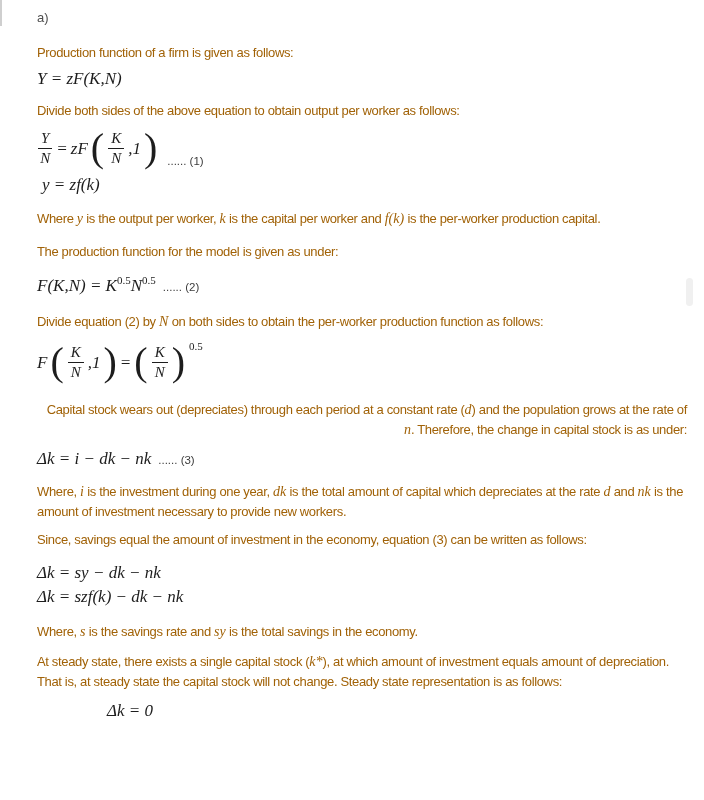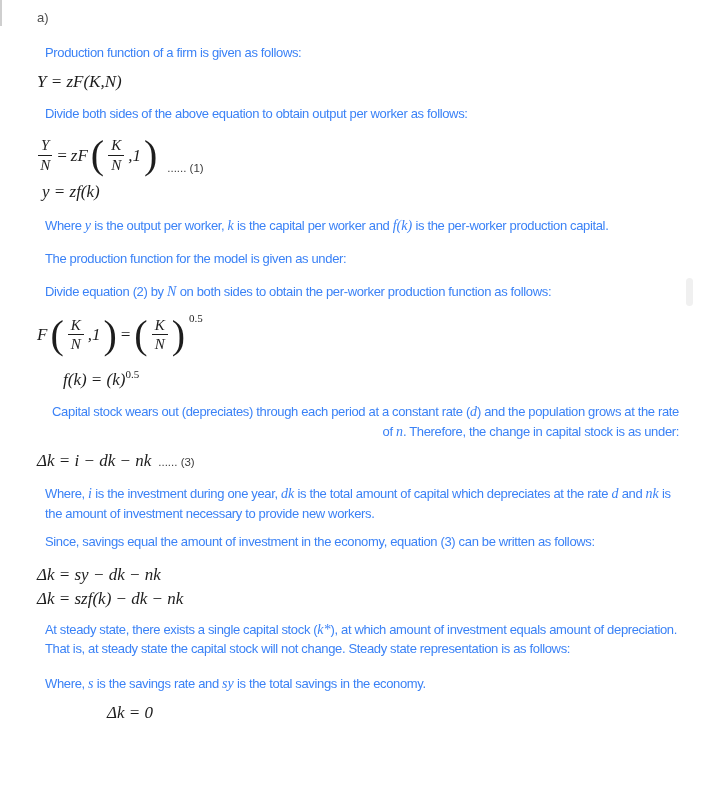--- a/index.html
+++ b/index.html
@@ -3,22 +3,22 @@
 <meta charset="utf-8">
 <style>
   html,body{margin:0;padding:0;}
   body{
     width:704px;height:800px;background:#ffffff;position:relative;overflow:hidden;
     font-family:"Liberation Sans","DejaVu Sans",sans-serif;color:#4e4e4e;
   }
   .doc{padding:8px 16px 0 37px;width:650px;}
   .part{font-size:13px;margin:0;line-height:20px;}
   .para{
-    font-size:13px;letter-spacing:-0.35px;line-height:19.5px;margin:8px;
-    color:#3b82f6;max-width:650px;
+    font-size:13px;letter-spacing:-0.35px;line-height:19.5px;margin:0;
+    color:#a16207;max-width:650px;
   }
   .var{
     font-family:"Liberation Serif","DejaVu Serif",serif;
     font-style:italic;font-size:14px;letter-spacing:0;
   }
   .eq{
     font-family:"Liberation Serif","DejaVu Serif",serif;font-style:italic;
     font-size:17px;color:#1d1d1d;line-height:21px;
   }
   .eq-row{display:flex;align-items:center;gap:3px;}
@@ -83,20 +83,23 @@
     <span class="bp">)</span>
     <span class="dots dots-low">...... (1)</span>
   </div>
 
   <div class="eq mt-eq3">y = zf(k)</div>
 
   <p class="para mt-p4"><span>Where </span><span class="var">y</span><span> is the output per worker, </span><span class="var">k</span><span> is the capital per worker and </span><span class="var">f(k)</span><span> is the per-worker production capital.</span></p>
 
   <p class="para mt-p5"><span>The production function for the model is given as under:</span></p>
 
+  <div class="eq mt-eq4">
+    <span>F(K,N) = K</span><span class="sup">0.5</span><span>N</span><span class="sup">0.5</span><span class="dots">...... (2)</span>
+  </div>
 
   <p class="para mt-p6"><span>Divide equation (2) by </span><span class="var">N</span><span> on both sides to obtain the per-worker production function as follows:</span></p>
 
   <div class="eq eq-row mt-eq5">
     <span>F</span>
     <span class="bp">(</span>
     <span class="frac">
         <span class="num">K</span>
         <span class="den">N</span>
       </span>
@@ -105,38 +108,35 @@
     <span>=</span>
     <span class="bp">(</span>
     <span class="frac">
         <span class="num">K</span>
         <span class="den">N</span>
       </span>
     <span class="bp">)</span>
     <span class="psup">0.5</span>
   </div>
 
-  <div class="eq mt-eq5b">
-    <span>f(k) = (k)</span><span class="sup">0.5</span>
-  </div>
 
   <p class="para mt-p7"><span>Capital stock wears out (depreciates) through each period at a constant rate (</span><span class="var">d</span><span>) and the population grows at the rate of </span><span class="var">n</span><span>. Therefore, the change in capital stock is as under:</span></p>
 
   <div class="eq mt-eq6">
     <span>Δk = i − dk − nk</span><span class="dots">...... (3)</span>
   </div>
 
   <p class="para mt-p8"><span>Where, </span><span class="var">i</span><span> is the investment during one year, </span><span class="var">dk</span><span> is the total amount of capital which depreciates at the rate </span><span class="var">d</span><span> and </span><span class="var">nk</span><span> is the amount of investment necessary to provide new workers.</span></p>
 
   <p class="para mt-p9"><span>Since, savings equal the amount of investment in the economy, equation (3) can be written as follows:</span></p>
 
   <div class="eq mt-eq7a">Δk = sy − dk − nk</div>
   <div class="eq mt-eq7b">Δk = szf(k) − dk − nk</div>
 
+  <p class="para mt-p10"><span>Where, </span><span class="var">s</span><span> is the savings rate and </span><span class="var">sy</span><span> is the total savings in the economy.</span></p>
+
   <p class="para mt-p11"><span>At steady state, there exists a single capital stock (</span><span class="var">k*</span><span>), at which amount of investment equals amount of depreciation. That is, at steady state the capital stock will not change. Steady state representation is as follows:</span></p>
-
-  <p class="para mt-p10"><span>Where, </span><span class="var">s</span><span> is the savings rate and </span><span class="var">sy</span><span> is the total savings in the economy.</span></p>
 
   <div class="eq mt-eq8a">Δk = 0</div>
 
 </div>
 
 <div class="scroll-thumb"></div>
 
 </body></html>

